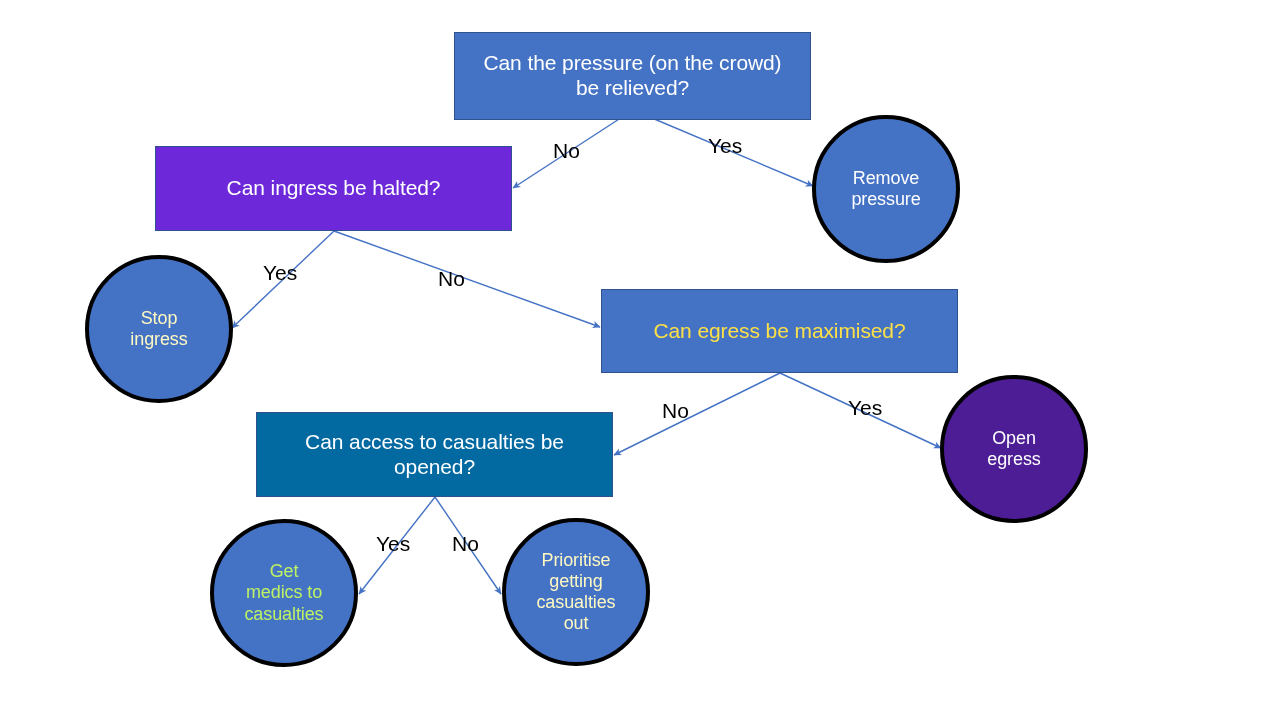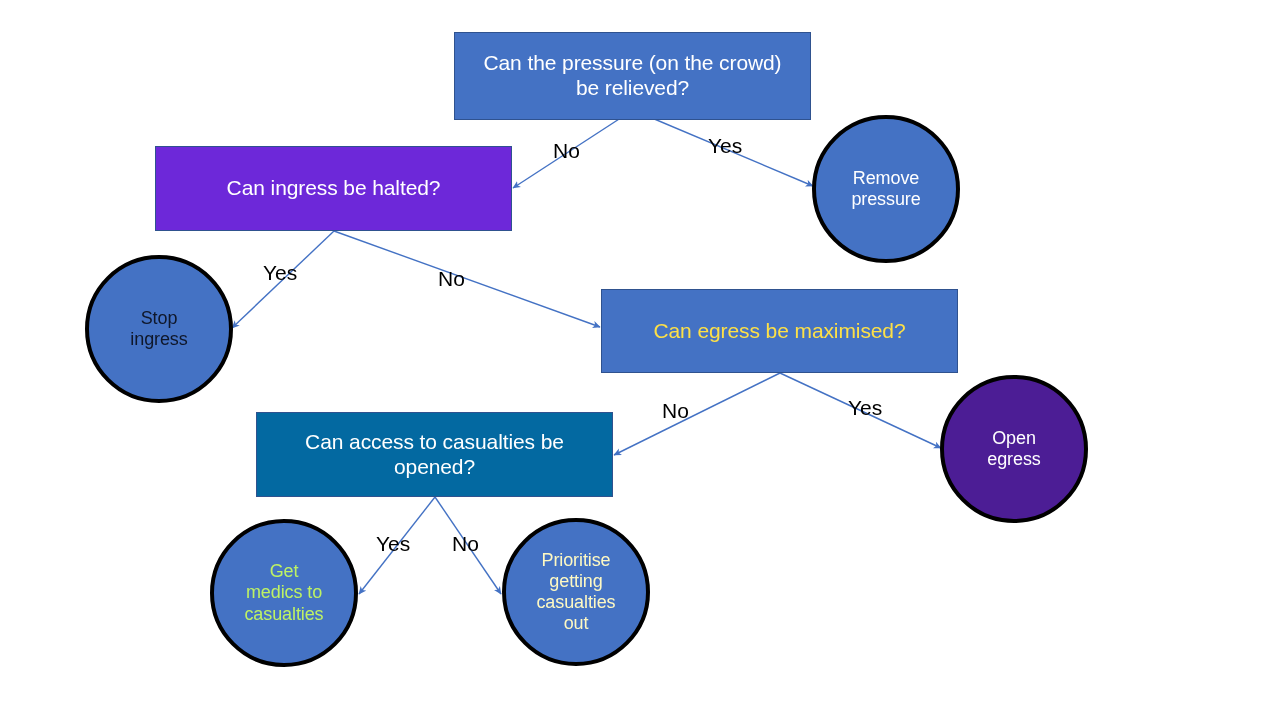--- a/index.html
+++ b/index.html
@@ -83,21 +83,21 @@
         <line x1="435" y1="497" x2="501" y2="594" stroke="#4472C4" stroke-width="1.4" marker-end="url(#arrowhead)"></line>
       </g>
   </svg>
 
   <div id="node-group">
       <div class="node rect" style="left: 454px; top: 22px; width: 357px; height: 88px; background: rgb(68, 114, 196); color: rgb(255, 255, 255); margin-top: 10px;">Can the pressure (on the crowd)
 be relieved?</div>
       <div class="node circle" style="left: 812px; top: 115px; width: 148px; height: 148px; background: rgb(68, 114, 196); color: rgb(255, 255, 255);">Remove
 pressure</div>
       <div class="node rect" style="left: 155px; top: 146px; width: 357px; height: 85px; background: #6d28d9; color: rgb(255, 255, 255);">Can ingress be halted?</div>
-      <div class="node circle" style="left: 85px; top: 255px; width: 148px; height: 148px; background: rgb(68, 114, 196); color: #0f172a;">Stop
+      <div class="node circle" style="left: 85px; top: 255px; width: 148px; height: 148px; background: rgb(68, 114, 196); color: #fef9c3;">Stop
 ingress</div>
       <div class="node rect" style="left: 601px; top: 289px; width: 357px; height: 84px; background: rgb(68, 114, 196); color: #fde047;">Can egress be maximised?</div>
       <div class="node circle" style="left: 940px; top: 375px; width: 148px; height: 148px; background: #4c1d95; color: rgb(255, 255, 255);">Open
 egress</div>
       <div class="node rect" style="left: 256px; top: 412px; width: 357px; height: 85px; background: #0369a1; color: rgb(255, 255, 255);">Can access to casualties be
 opened?</div>
       <div class="node circle" style="left: 210px; top: 519px; width: 148px; height: 148px; background: rgb(68, 114, 196); color: #bef264;">Get
 medics to
 casualties</div>
       <div class="node circle" style="left: 502px; top: 518px; width: 148px; height: 148px; background: rgb(68, 114, 196); color: #fef9c3;">Prioritise

